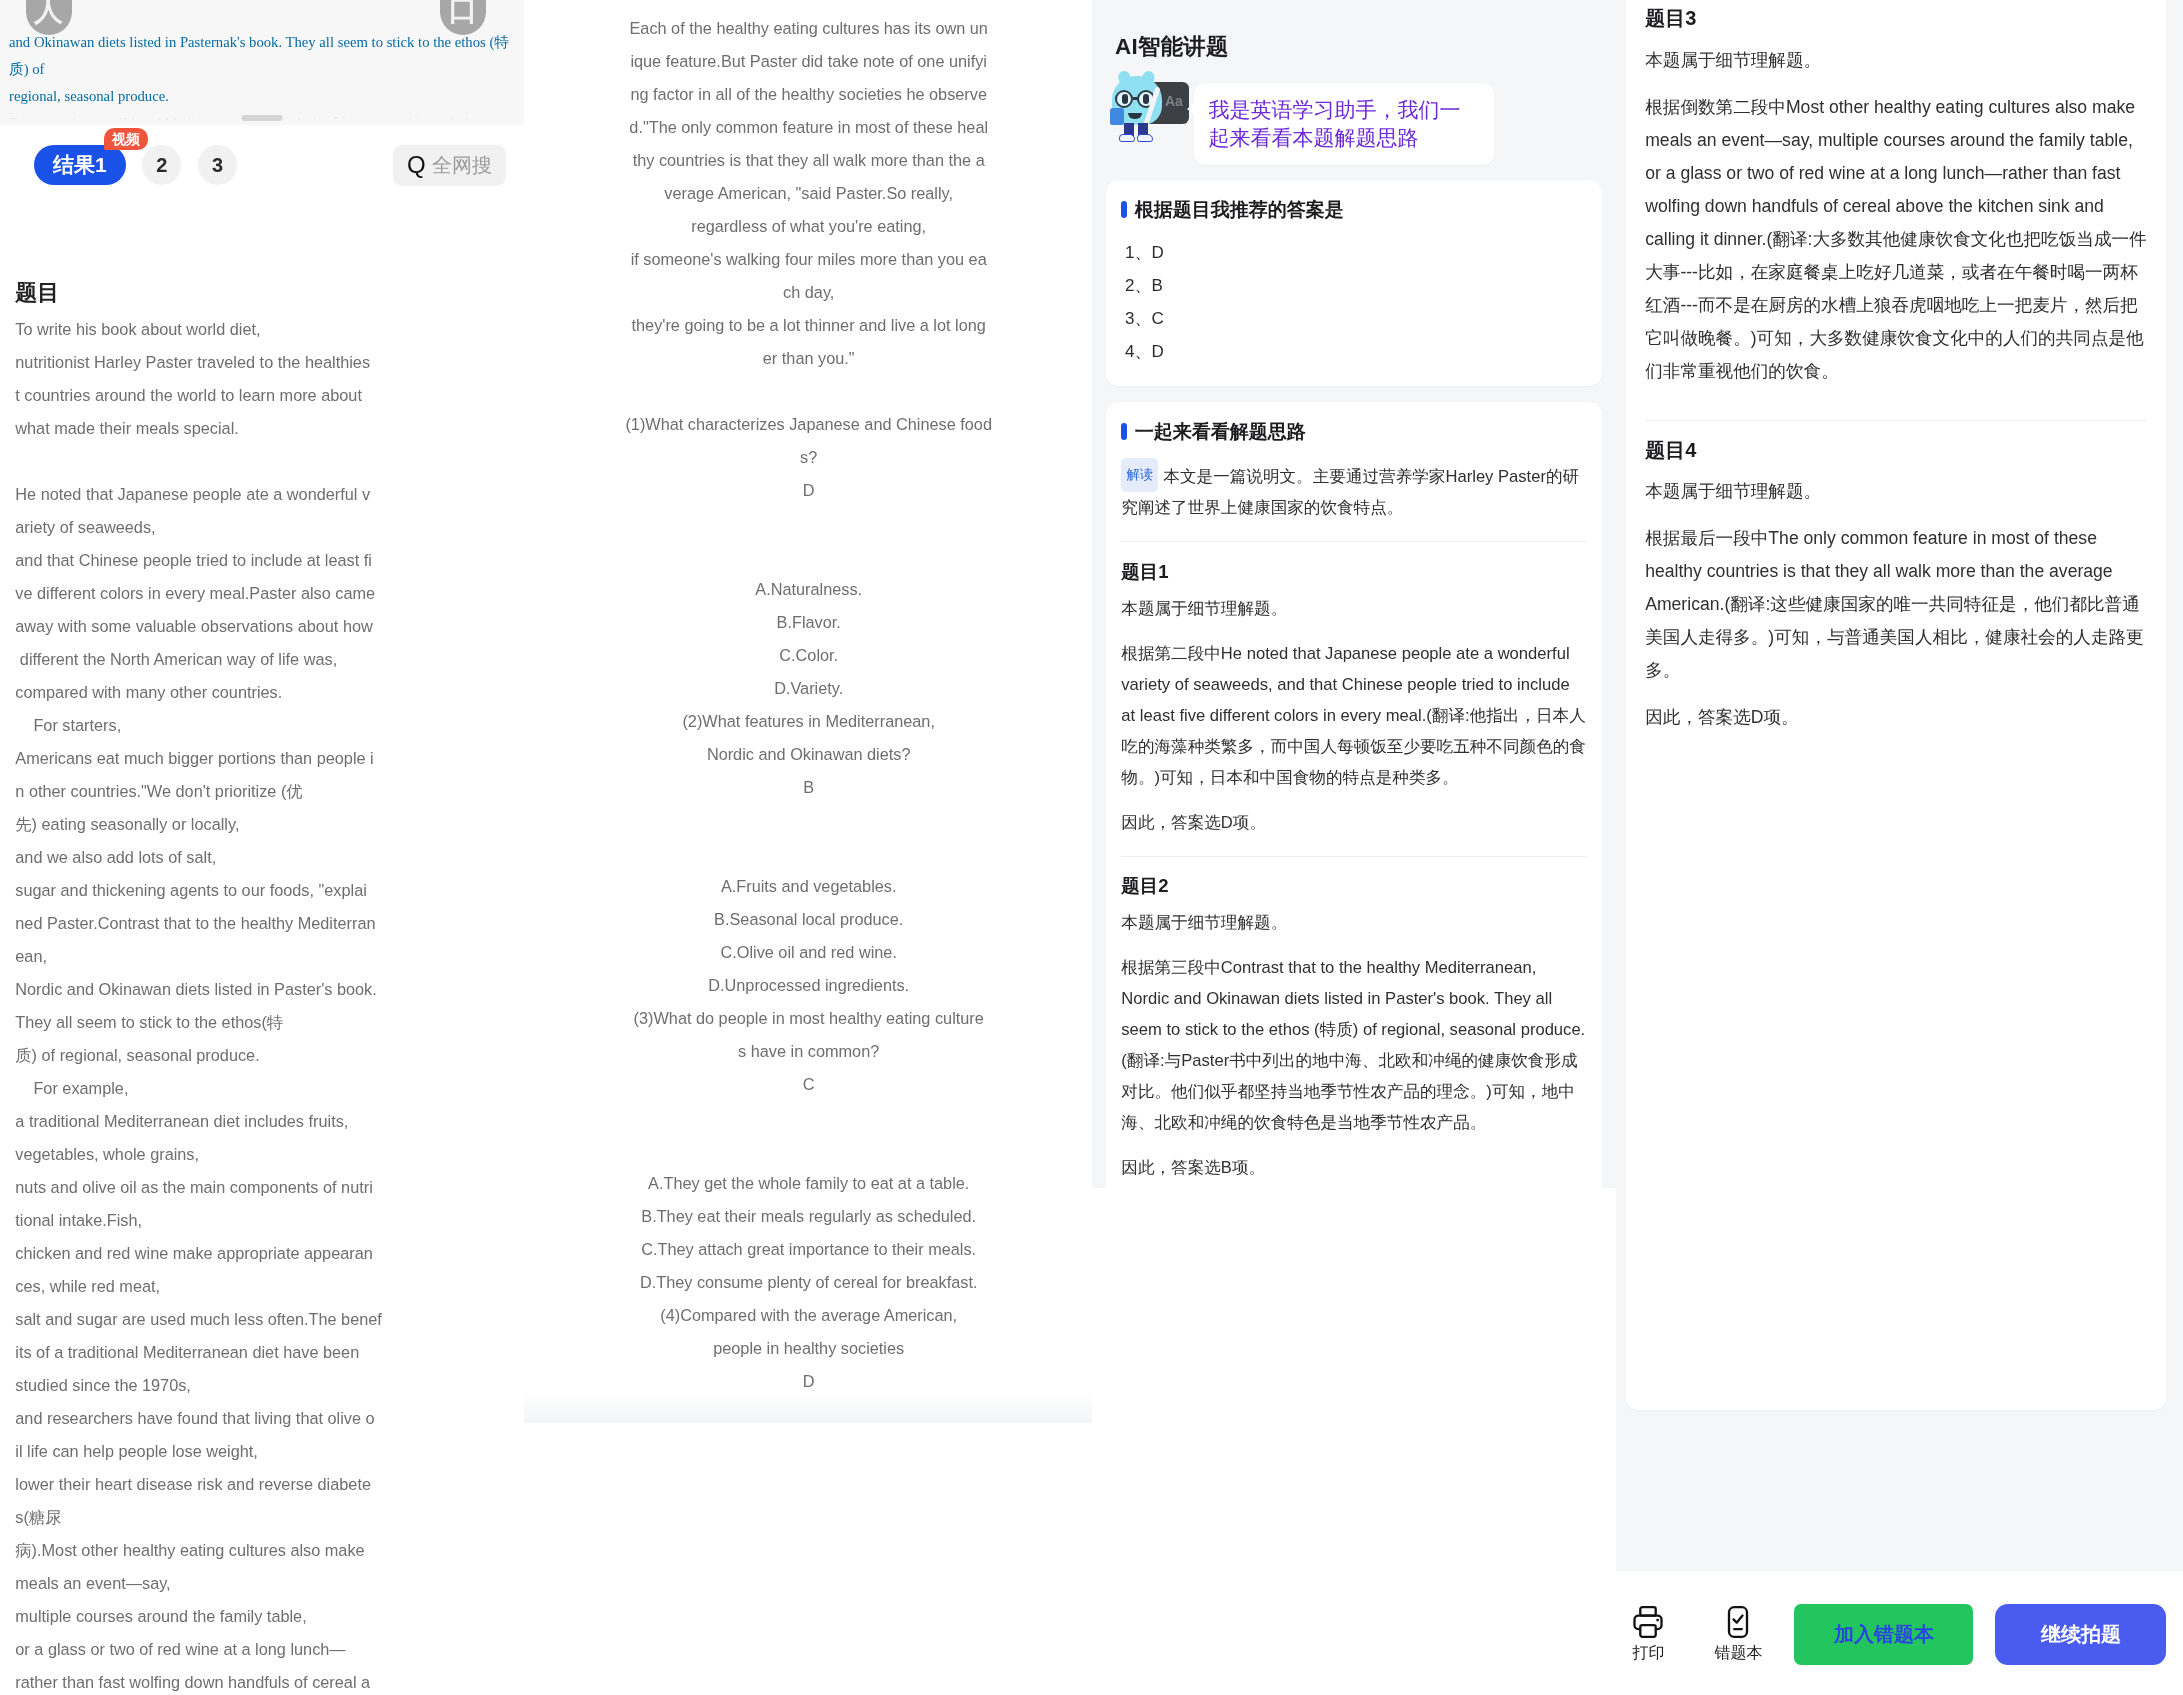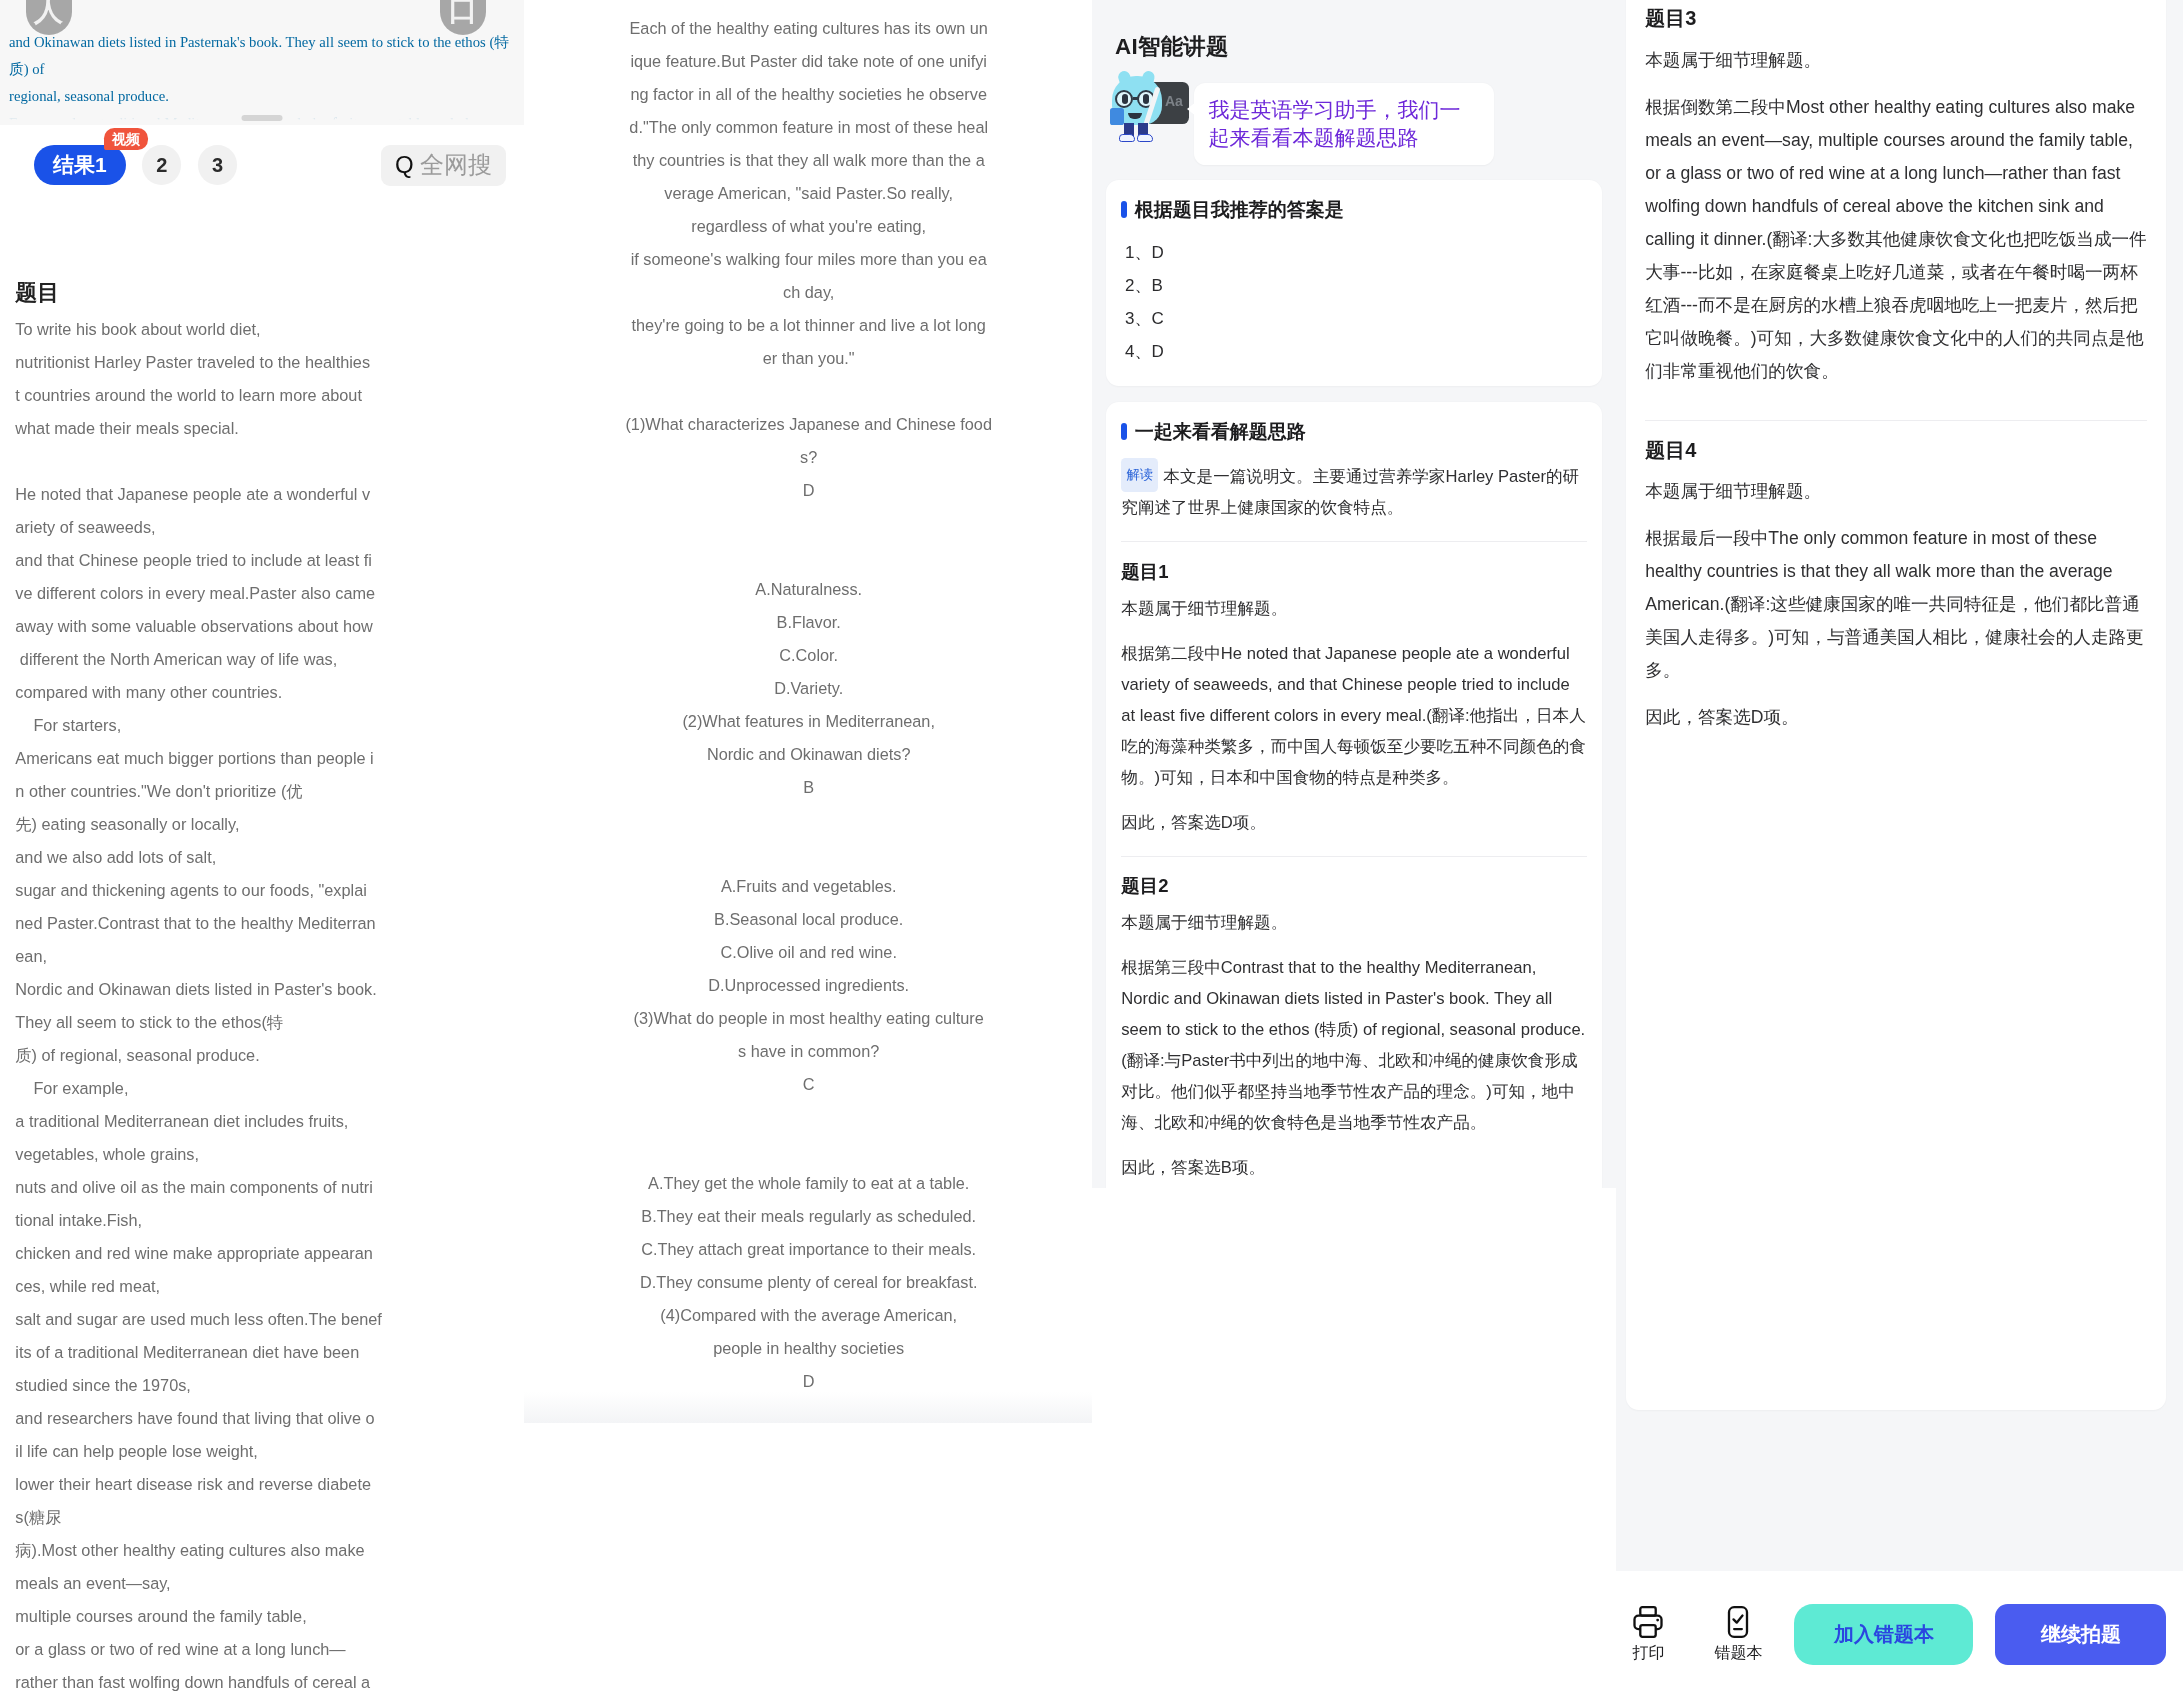--- a/index.html
+++ b/index.html
@@ -98,21 +98,21 @@
     display: flex; align-items: center; gap: 6.4px;
     background: #f1f1f1;
     border-radius: 9px;
     height: 41px;
     padding: 0 14px;
   }
   .ws-q {
     font-size: 24px; font-weight: 400; color: #111; line-height: 1;
     font-family: "Liberation Sans", sans-serif;
   }
-  .ws-label { font-size: 24px; color: #9b9b9b; }
+  .ws-label { font-size: 20px; color: #9b9b9b; }
 
   .passage {
     padding: 2.6px 15.3px 0 15.3px;
     color: #6e6e6e;
     font-size: 16.3px;
     line-height: 33px;
     white-space: pre-wrap;
   }
   .passage .head {
     color: #222;
@@ -292,24 +292,24 @@
     gap: 22px;
     background: transparent;
   }
   .tool-btn {
     display: flex; flex-direction: column; align-items: center; gap: 3.8px;
     width: 68px;
   }
   .tool-icon { width: 36px; height: 36px; position: relative; }
   .tool-label { font-size: 16px; color: #1d1d1f; }
   .btn-ghost {
-    background: #5eead4;
+    background: #22c55e;
     color: #2a46e0;
     font-size: 20px; font-weight: 700;
-    border-radius: 19px;
+    border-radius: 7px;
     height: 61px; width: 179px;
     display: flex; align-items: center; justify-content: center;
     border: none;
   }
   .btn-primary {
     background: #4a5cf0;
     color: #ffffff;
     font-size: 20px; font-weight: 700;
     border-radius: 12.8px;
     height: 61px; width: 171px;

